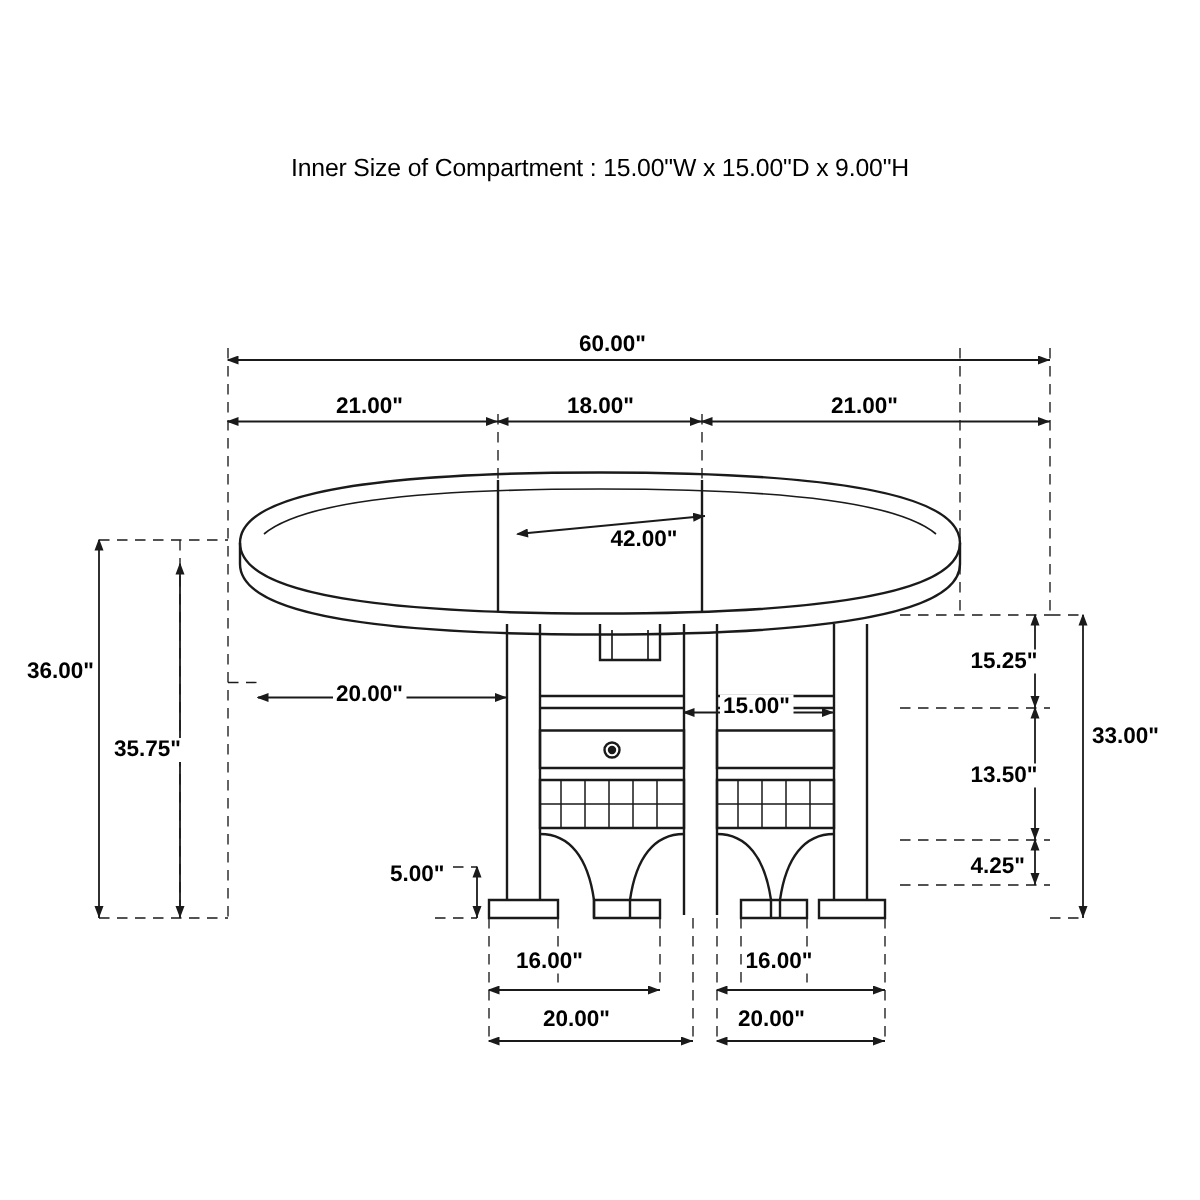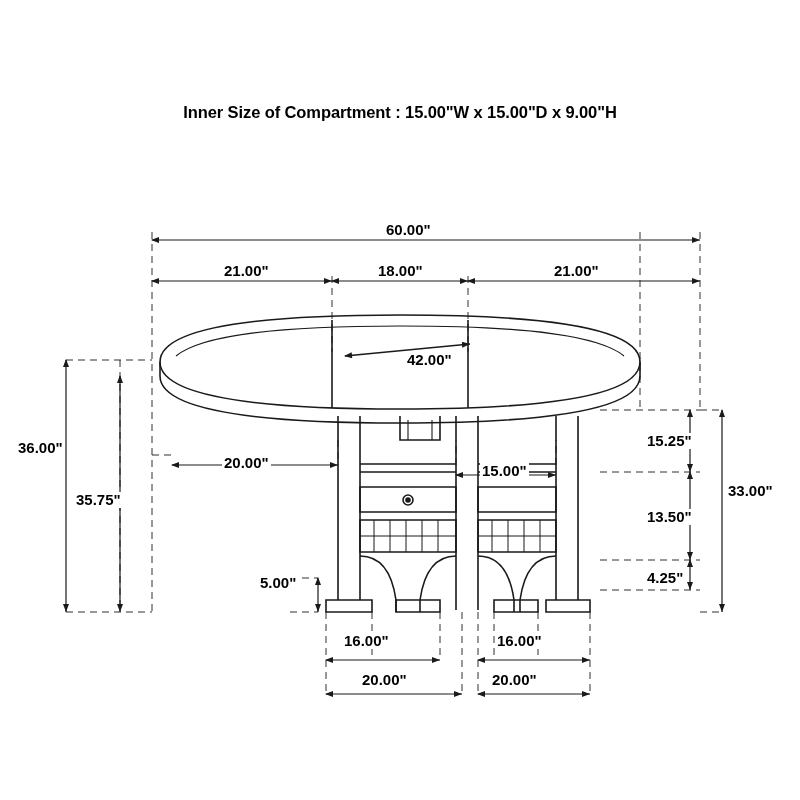--- a/index.html
+++ b/index.html
@@ -22,21 +22,21 @@
     width: 800px;
     height: 800px;
   }
   .title {
     position: absolute;
     left: 0;
     top: 103px;
     width: 800px;
     text-align: center;
     font-size: 16.5px;
-    font-weight: bold;
+    font-weight: normal;
     letter-spacing: -0.1px;
   }
   .dim {
     position: absolute;
     font-size: 15px;
     font-weight: bold;
     white-space: nowrap;
     background: #ffffff;
     padding: 0 2px;
     line-height: 16px;

